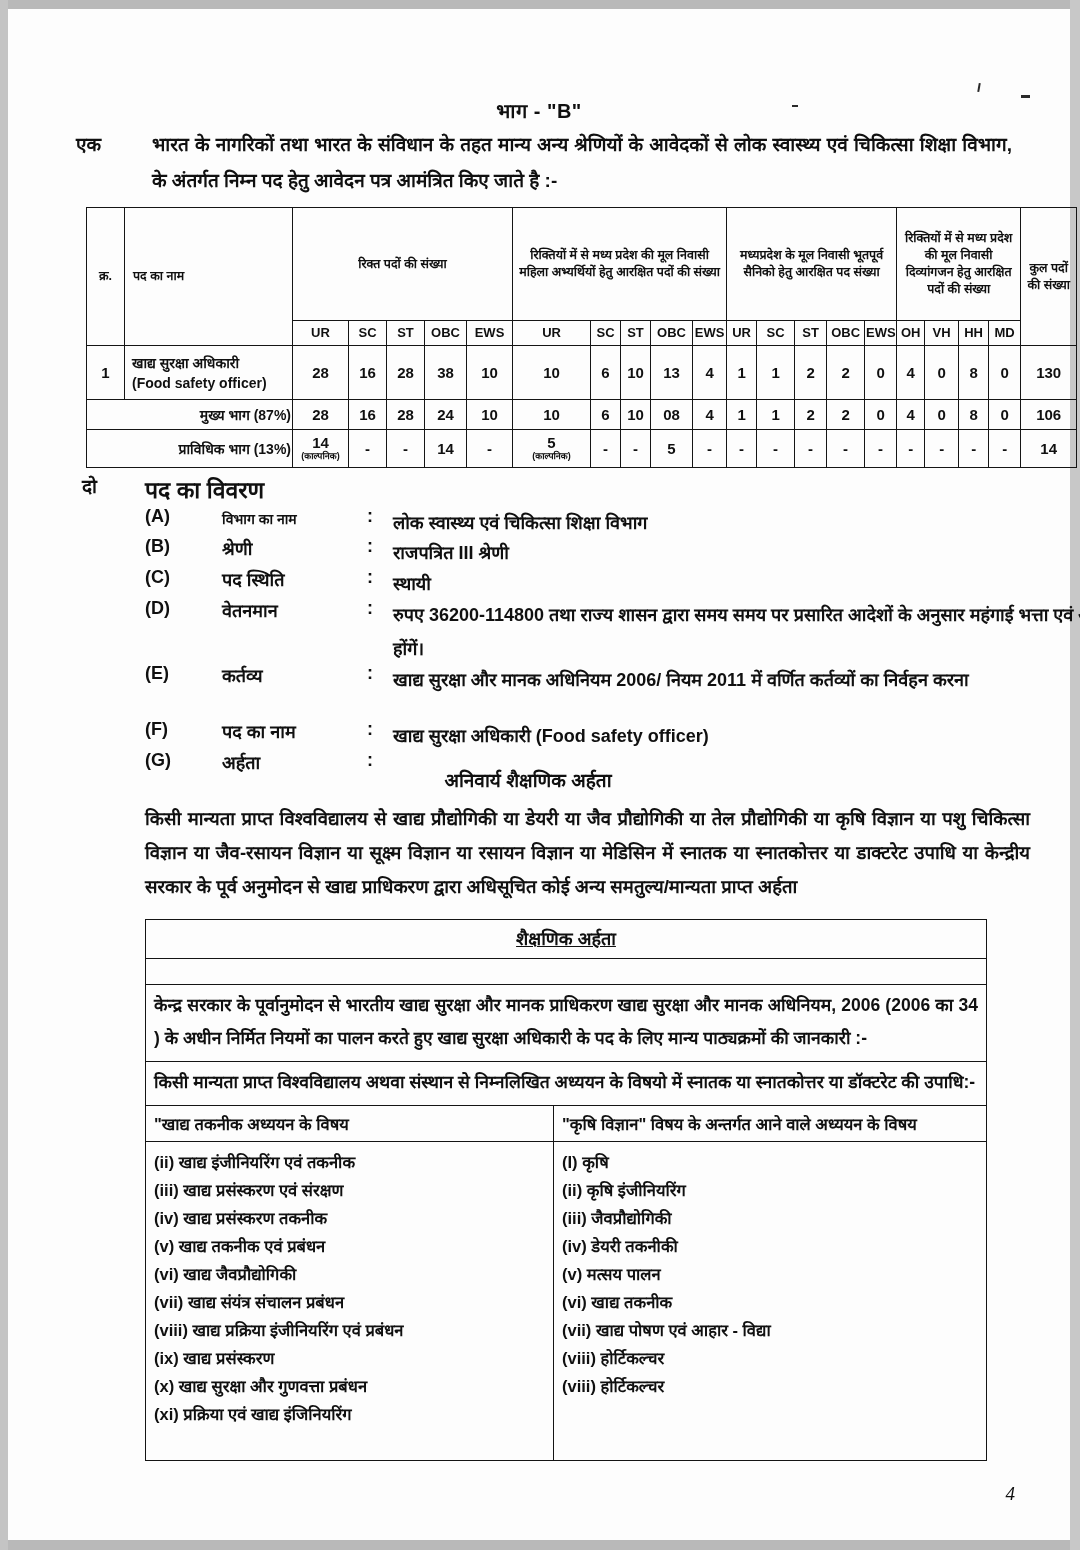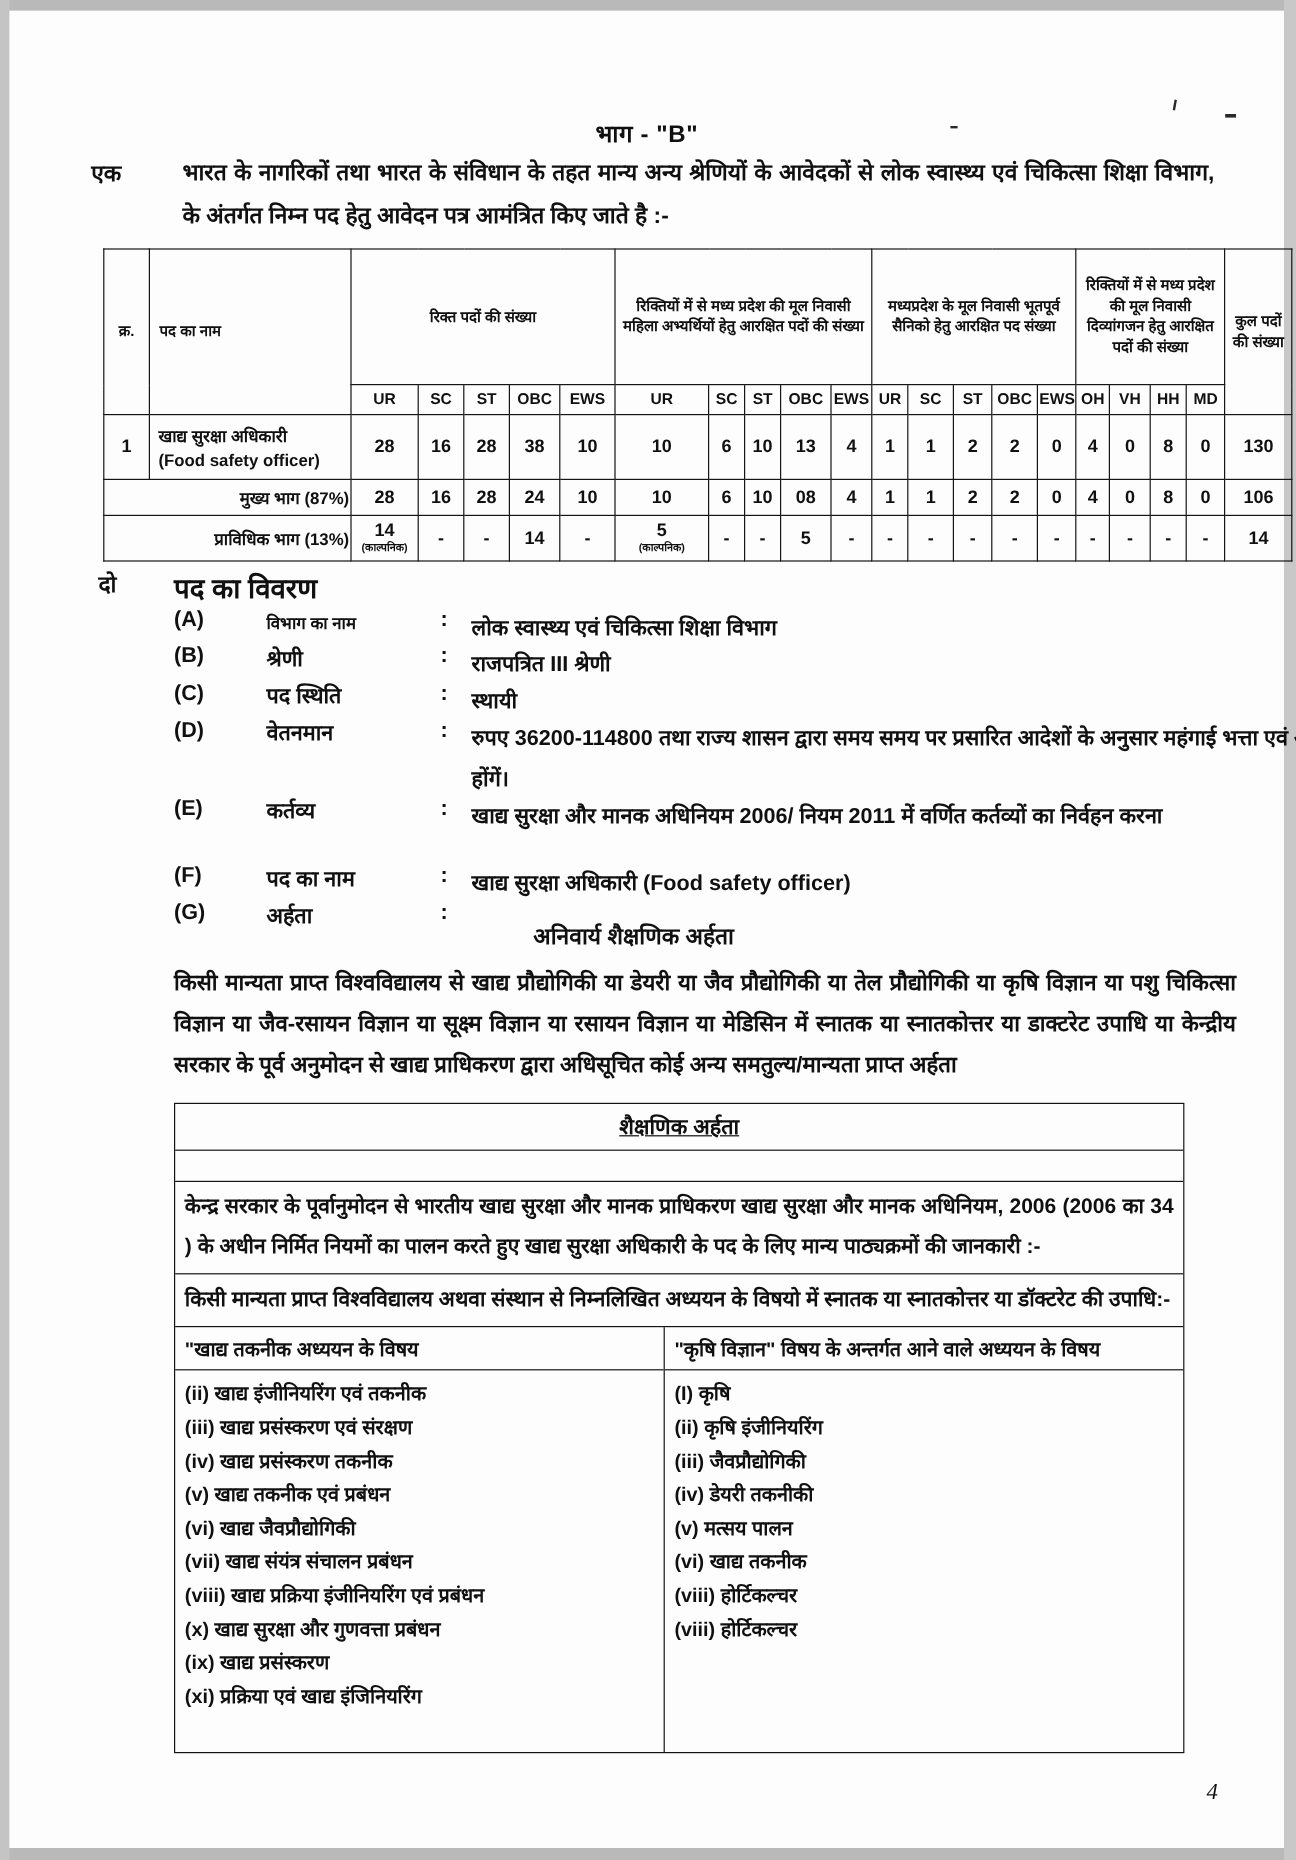--- a/index.html
+++ b/index.html
@@ -493,34 +493,35 @@
         <div class="q-col left">
           <div class="q-col-head">"खाद्य तकनीक अध्ययन के विषय</div>
           <ul class="q-list">
             <li>(ii) खाद्य इंजीनियरिंग एवं तकनीक</li>
             <li>(iii) खाद्य प्रसंस्करण एवं संरक्षण</li>
             <li>(iv) खाद्य प्रसंस्करण तकनीक</li>
             <li>(v) खाद्य तकनीक एवं प्रबंधन</li>
             <li>(vi) खाद्य जैवप्रौद्योगिकी</li>
             <li>(vii) खाद्य संयंत्र संचालन प्रबंधन</li>
             <li>(viii) खाद्य प्रक्रिया इंजीनियरिंग एवं प्रबंधन</li>
+            <li>(ix) खाद्य प्रसंस्करण</li>
             <li>(x) खाद्य सुरक्षा और गुणवत्ता प्रबंधन</li>
-            <li>(ix) खाद्य प्रसंस्करण</li>
             <li>(xi) प्रक्रिया एवं खाद्य इंजिनियरिंग</li>
           </ul>
         </div>
         <div class="q-col right">
           <div class="q-col-head">"कृषि विज्ञान" विषय के अन्तर्गत आने वाले अध्ययन के विषय</div>
           <ul class="q-list">
             <li>(I) कृषि</li>
             <li>(ii) कृषि इंजीनियरिंग</li>
             <li>(iii) जैवप्रौद्योगिकी</li>
             <li>(iv) डेयरी तकनीकी</li>
             <li>(v) मत्सय पालन</li>
             <li>(vi) खाद्य तकनीक</li>
+            <li>(vii) खाद्य पोषण एवं आहार - विद्या</li>
             <li>(viii) होर्टिकल्चर</li>
             <li>(viii) होर्टिकल्चर</li>
           </ul>
         </div>
       </div>
     </div>
 
     <div class="page-number">4</div>
 
   </div>

